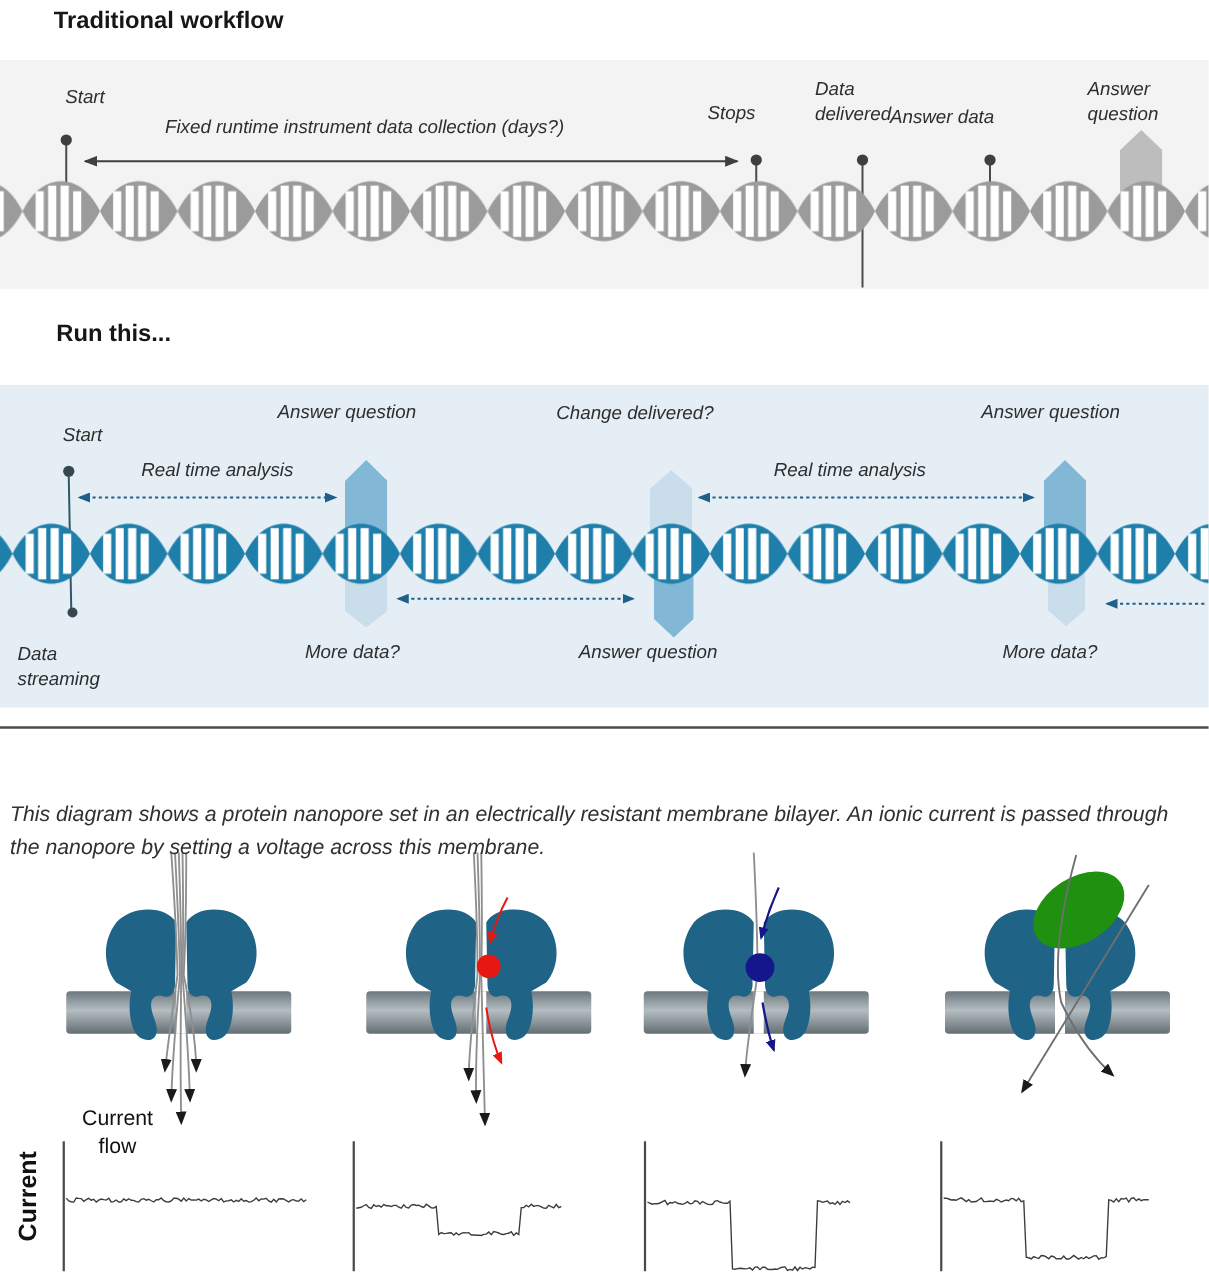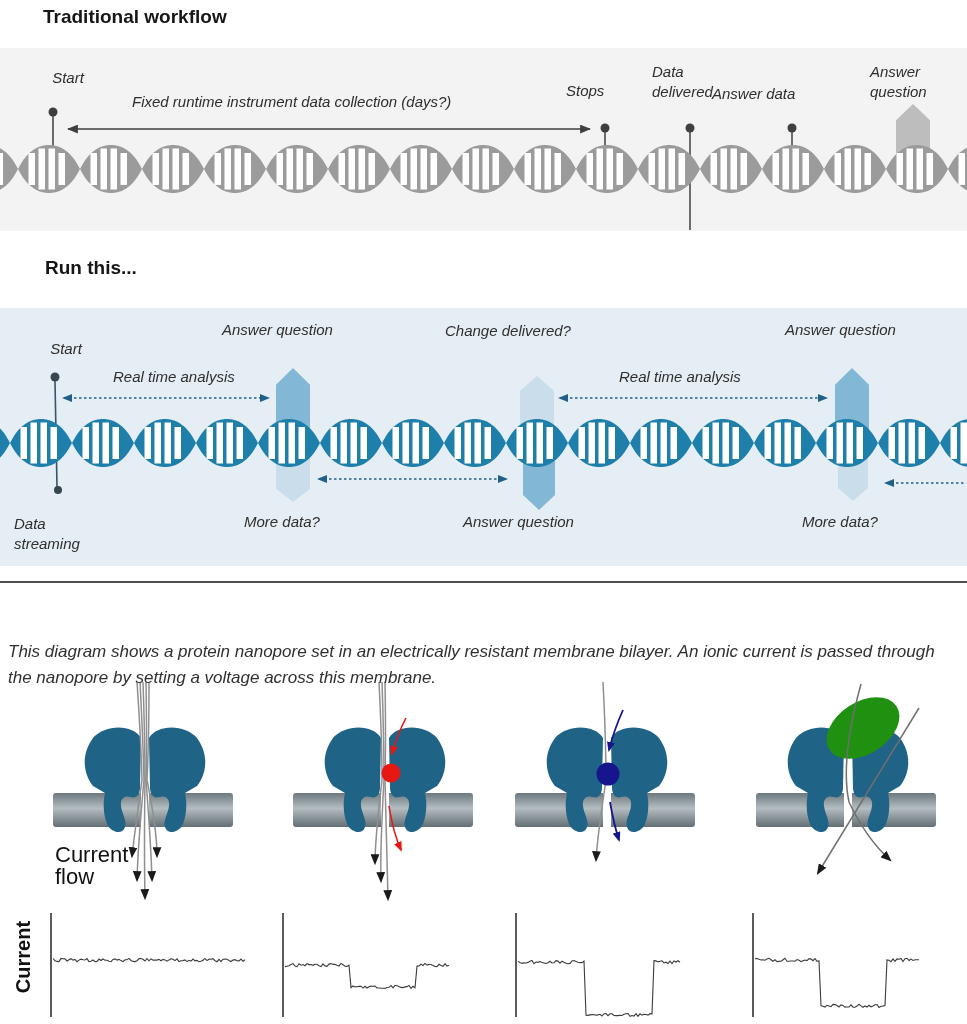--- a/index.html
+++ b/index.html
@@ -12,22 +12,22 @@
   .lbl.left{text-align:center;}
   .pin{position:absolute;z-index:1;}
   .pin-up{clip-path:polygon(50% 0,100% 22%,100% 100%,0 100%,0 22%);}
   .pin-dn{clip-path:polygon(0 0,100% 0,100% 78%,50% 100%,0 78%);}
   .helix{position:absolute;left:0;z-index:2;}
   #overlay{position:absolute;left:0;top:0;z-index:1;}
   #divider{position:absolute;left:0;top:581px;width:967px;height:2px;background:#4d4d4d;z-index:0;}
   #caption{position:absolute;left:8px;top:615px;width:952px;font-style:italic;
            font-size:17px;color:#303030;line-height:26px;z-index:3;margin-top:24px;}
   .npanel{position:absolute;top:680px;width:200px;height:230px;z-index:2;}
-  #current-flow{position:absolute;left:55px;top:844px;width:78px;font-size:22px;
-                color:#111;line-height:22px;z-index:3;}
+  #current-flow{position:absolute;left:55px;top:884px;width:78px;font-size:17px;
+                color:#111;line-height:22px;z-index:3;text-align:center;}
   #current-axis{position:absolute;left:-16px;top:945px;width:80px;height:24px;
                 font-size:20px;font-weight:600;color:#111;text-align:center;
                 transform:rotate(-90deg);z-index:3;}
   #trace-svg{position:absolute;left:0;top:900px;z-index:2;}
 </style>
 </head>
 <body>
 
 <svg width="0" height="0" style="position:absolute" aria-hidden="true">
   <defs>

